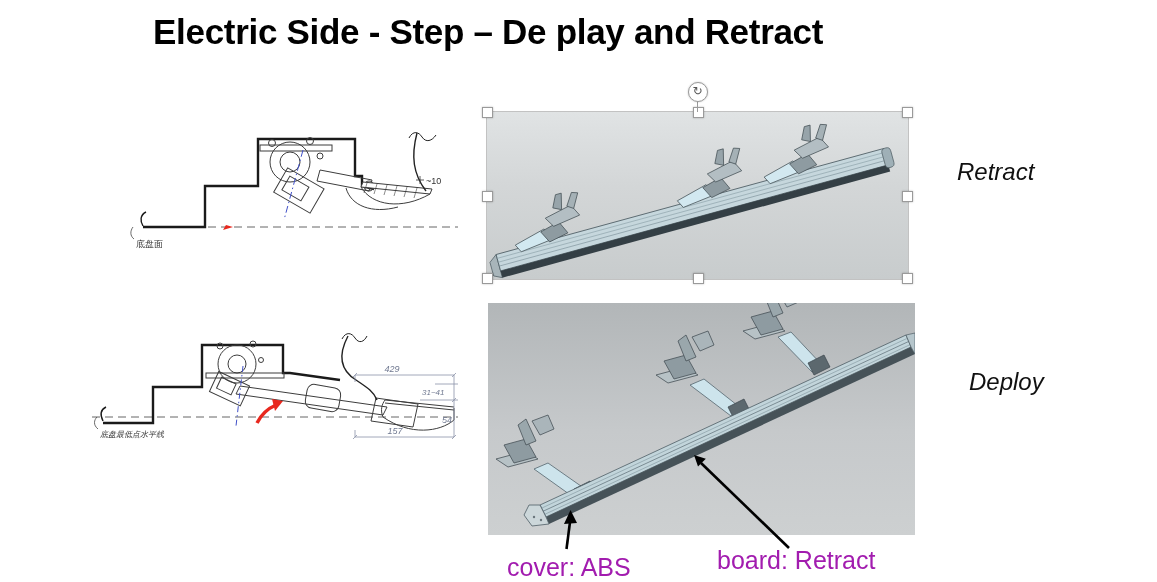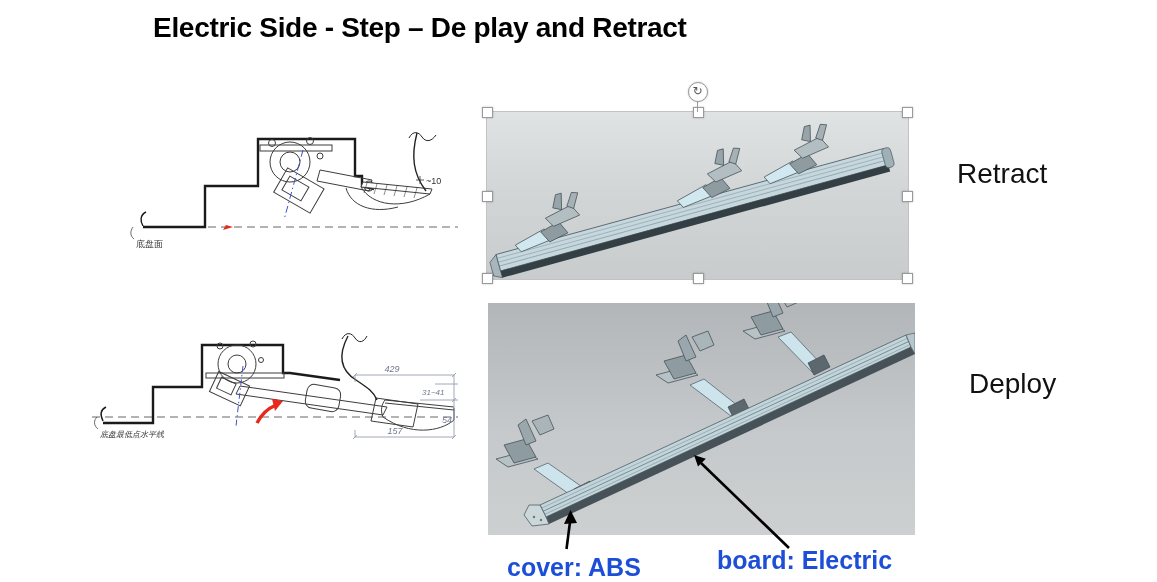--- a/index.html
+++ b/index.html
@@ -1,21 +1,21 @@
 <!DOCTYPE html>
 <html><head>
 <meta charset="utf-8">
 <style>
   html,body{margin:0;padding:0;background:#fff;}
   .slide{position:relative;width:1157px;height:582px;background:#ffffff;overflow:hidden;
          font-family:"Liberation Sans","DejaVu Sans",sans-serif;}
-  .title{position:absolute;left:153px;top:12px;font-size:28px;font-weight:600;color:#000;
+  .title{position:absolute;left:153px;top:12px;font-size:35px;font-weight:600;color:#000;
          letter-spacing:-0.3px;white-space:nowrap;}
-  .sidelabel{position:absolute;font-size:28px;color:#111;white-space:nowrap;}
-  .bottomlabel{position:absolute;font-size:25px;color:#1d4ed8;white-space:nowrap;font-weight:bold;}
+  .sidelabel{position:absolute;font-size:24px;color:#111;white-space:nowrap;font-style:italic;}
+  .bottomlabel{position:absolute;font-size:25px;color:#a21caf;white-space:nowrap;}
   .imgbox{position:absolute;}
   .img-retract{left:487px;top:112px;width:421px;height:167px;
                background:linear-gradient(180deg,#e0e3e4 0%,#d3d6d7 45%,#c8cccd 100%);
                outline:1px solid #c2c2c2;}
   .img-deploy{left:488px;top:303px;width:427px;height:232px;
               background:linear-gradient(180deg,#b2b6b8 0%,#c6c9cb 55%,#cdd0d1 100%);}
   .imgbox svg{position:absolute;left:0;top:0;}
   .drawing{position:absolute;}
   .hdl{position:absolute;width:9px;height:9px;background:#fff;border:1px solid #9a9a9a;
        box-shadow:0 0 2px rgba(0,0,0,.25);}
@@ -206,21 +206,21 @@
         <circle cx="46" cy="214" r="1.2" fill="#6a767c"></circle>
         <circle cx="53" cy="217" r="1.2" fill="#6a767c"></circle>
       </g>
     </svg>
   </div>
 
   <div class="sidelabel" style="left:957px;top:158px;">Retract</div>
   <div class="sidelabel" style="left:969px;top:368px;text-align:center;">Deploy</div>
 
   <div class="bottomlabel" style="left:507px;top:553px;">cover: ABS</div>
-  <div class="bottomlabel" style="left:717px;top:546px;">board: Electric</div>
+  <div class="bottomlabel" style="left:717px;top:546px;">board: Retract</div>
 
   <svg class="overlay" width="1157" height="582" viewBox="0 0 1157 582">
     <line x1="566.5" y1="549" x2="570" y2="522" stroke="#000" stroke-width="2.6"></line>
     <polygon points="570.5,510 564,524 577,523" fill="#000"></polygon>
     <line x1="789" y1="548" x2="701" y2="463" stroke="#000" stroke-width="2.6"></line>
     <polygon points="694,455 705.8,458.7 698,466.6" fill="#000"></polygon>
   </svg>
 
 </div>
 

